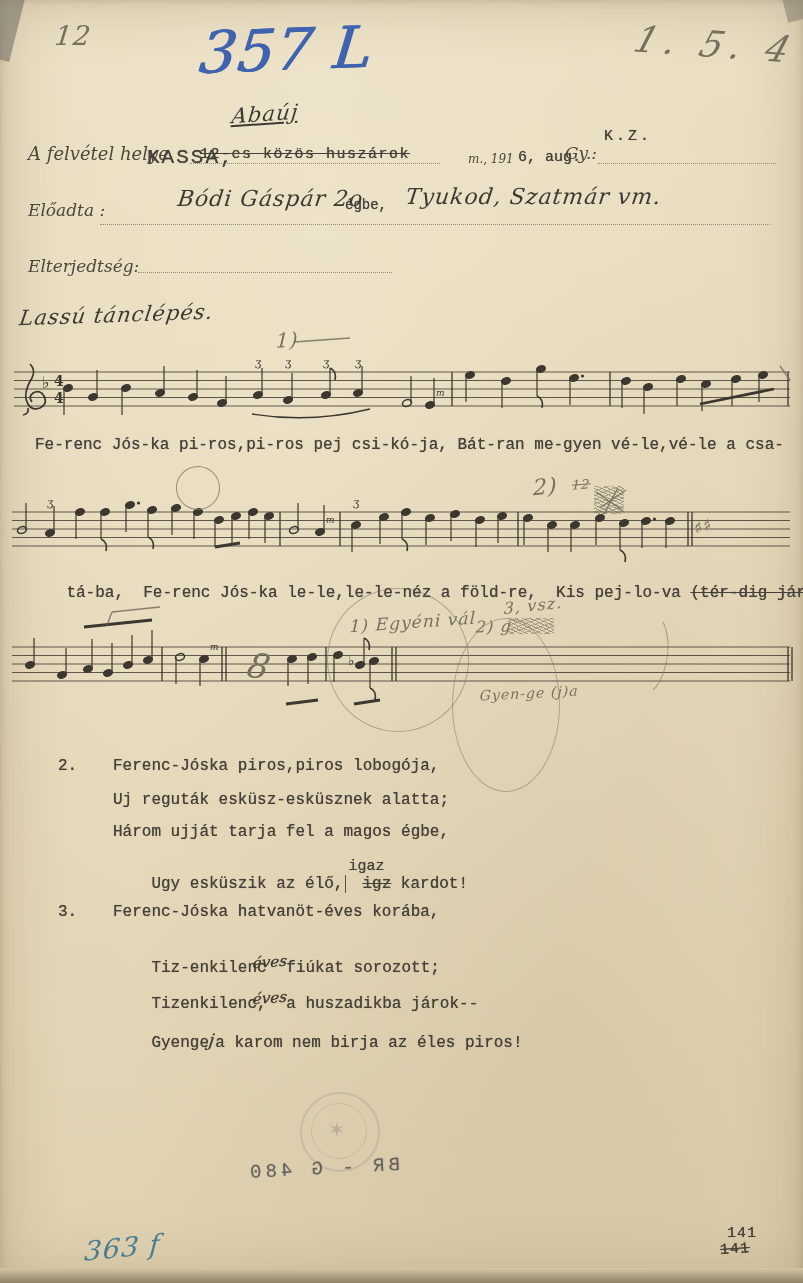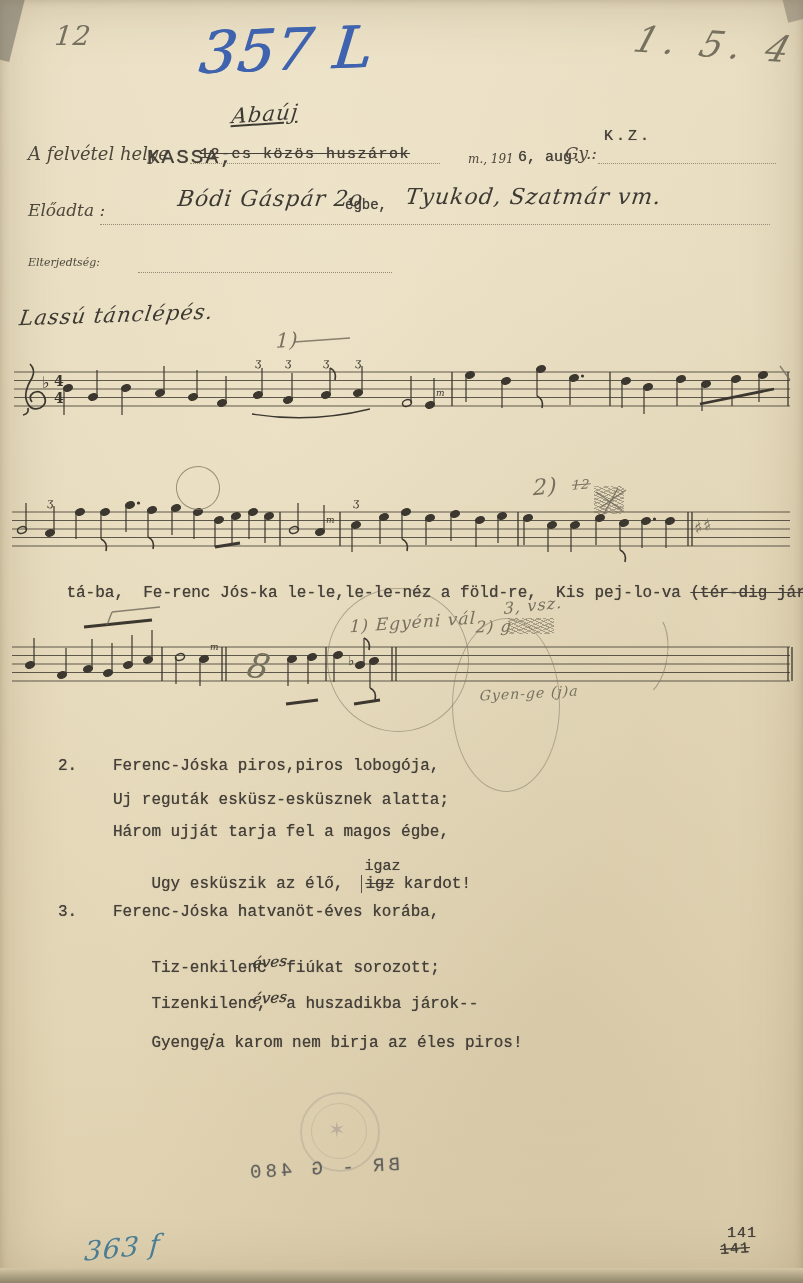--- a/index.html
+++ b/index.html
@@ -55,21 +55,21 @@
   <div class="abs it" style="left:565px;top:143px;font-size:17px;">Gy.:</div>
   <div class="abs tw" style="left:604px;top:128px;font-size:15px;letter-spacing:3px;">K.Z.</div>
   <div class="dotl" style="left:598px;top:163px;width:178px;"></div>
 
   <div class="abs it" style="left:28px;top:200px;font-size:17px;">Előadta :</div>
   <div class="dotl" style="left:100px;top:224px;width:670px;"></div>
   <div class="abs hand" style="left:178px;top:186px;font-size:22px;">Bódi Gáspár 2o</div>
   <div class="abs tw" style="left:345px;top:197px;font-size:14px;">égbe,</div>
   <div class="abs hand" style="left:406px;top:184px;font-size:22px;">Tyukod, Szatmár vm.</div>
 
-  <div class="abs it" style="left:28px;top:256px;font-size:11px;text-align:center;">Elterjedtség:</div>
+  <div class="abs it" style="left:28px;top:256px;font-size:17px;text-align:center;">Elterjedtség:</div>
   <div class="dotl" style="left:138px;top:272px;width:254px;"></div>
 
   <div class="abs hand" style="left:20px;top:303px;font-size:21px;transform:skewX(-10deg) rotate(-2deg);">Lassú tánclépés.</div>
 
   <svg id="music-svg" width="803" height="1283" viewBox="0 0 803 1283">
       <line x1="14" y1="372" x2="790" y2="372" stroke="#3c372f" stroke-width="1.1" opacity="0.8"></line>
       <line x1="14" y1="380.5" x2="790" y2="380.5" stroke="#3c372f" stroke-width="1.1" opacity="0.8"></line>
       <line x1="14" y1="389" x2="790" y2="389" stroke="#3c372f" stroke-width="1.1" opacity="0.8"></line>
       <line x1="14" y1="397.5" x2="790" y2="397.5" stroke="#3c372f" stroke-width="1.1" opacity="0.8"></line>
       <line x1="14" y1="406" x2="790" y2="406" stroke="#3c372f" stroke-width="1.1" opacity="0.8"></line>
@@ -265,30 +265,31 @@
       <text x="348" y="665" font-size="14" fill="#3c372f" font-family="DejaVu Serif, serif">♭</text>
     </svg>
 
   <div class="shape" style="left:176px;top:466px;width:42px;height:42px;transform:rotate(-12deg);"></div>
   <div class="scrib" style="left:594px;top:486px;width:30px;height:28px;"></div>
   <div class="shape" style="left:327px;top:588px;width:140px;height:142px;border-color:rgba(125,117,100,.55);"></div>
   <div class="shape" style="left:452px;top:618px;width:106px;height:172px;border-color:rgba(125,117,100,.5);"></div>
   <div class="scrib" style="left:508px;top:618px;width:46px;height:16px;"></div>
   <div class="shape" style="left:620px;top:610px;width:46px;height:86px;border-color:transparent;border-right-color:rgba(125,117,100,.6);transform:rotate(8deg);"></div>
 
+  <div class="abs tw" style="left:35px;top:436px;font-size:16px;white-space:pre;">Fe-renc Jós-ka pi-ros,pi-ros pej csi-kó-ja, Bát-ran me-gyen vé-le,vé-le a csa-</div>
   <div class="abs tw" style="left:28px;top:566px;font-size:16px;white-space:pre;">
     <span>tá-ba,  Fe-renc Jós-ka le-le,le-le-néz a föld-re,  Kis pej-lo-va </span><span class="struck">(tér-dig jár)</span>
   </div>
 
   <div class="abs tw" style="left:58px;top:757px;font-size:16px;">2.</div>
   <div class="abs tw" style="left:113px;top:757px;font-size:16px;white-space:pre;">Ferenc-Jóska piros,piros lobogója,</div>
   <div class="abs tw" style="left:113px;top:823px;font-size:16px;white-space:pre;">Három ujját tarja fel a magos égbe,</div>
   <div class="abs tw" style="left:113px;top:791px;font-size:16px;white-space:pre;">Uj reguták esküsz-esküsznek alatta;</div>
   <div class="abs tw" style="left:113px;top:857px;font-size:16px;white-space:pre;">
-    <span>Ugy esküszik az élő,</span><span class="stack" style="border-left:1px solid #55504a;padding-left:3px;margin-left:18px;"><span class="above tw">igaz</span><span class="struck">igz</span></span><span> kardot!</span>
+    <span>Ugy esküszik az élő,</span><span class="stack" style="border-left:1px solid #55504a;padding-left:16px;margin-left:2px;"><span class="above tw">igaz</span><span class="struck">igz</span></span><span> kardot!</span>
   </div>
 
   <div class="abs tw" style="left:58px;top:903px;font-size:16px;">3.</div>
   <div class="abs tw" style="left:113px;top:903px;font-size:16px;white-space:pre;">Ferenc-Jóska hatvanöt-éves korába,</div>
   <div class="abs tw" style="left:113px;top:941px;font-size:16px;white-space:pre;">
     <span>Tiz-enkilenc</span><span class="insw"><span class="ins">éves</span></span><span> fiúkat sorozott;</span>
   </div>
   <div class="abs tw" style="left:113px;top:977px;font-size:16px;white-space:pre;text-align:right;">
     <span>Tizenkilenc,</span><span class="insw"><span class="ins">éves</span></span><span> a huszadikba járok--</span>
   </div>

